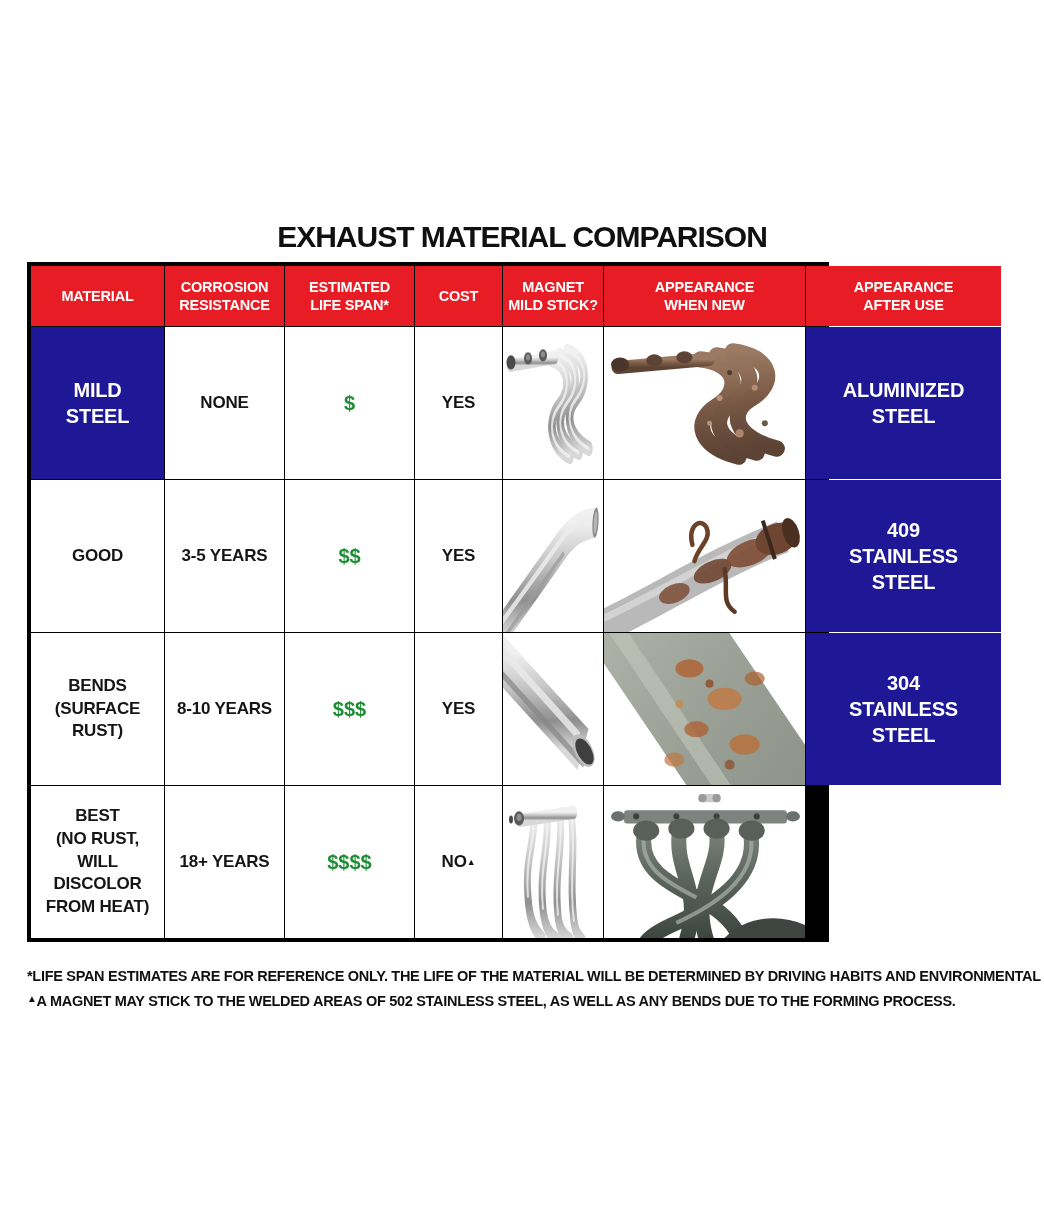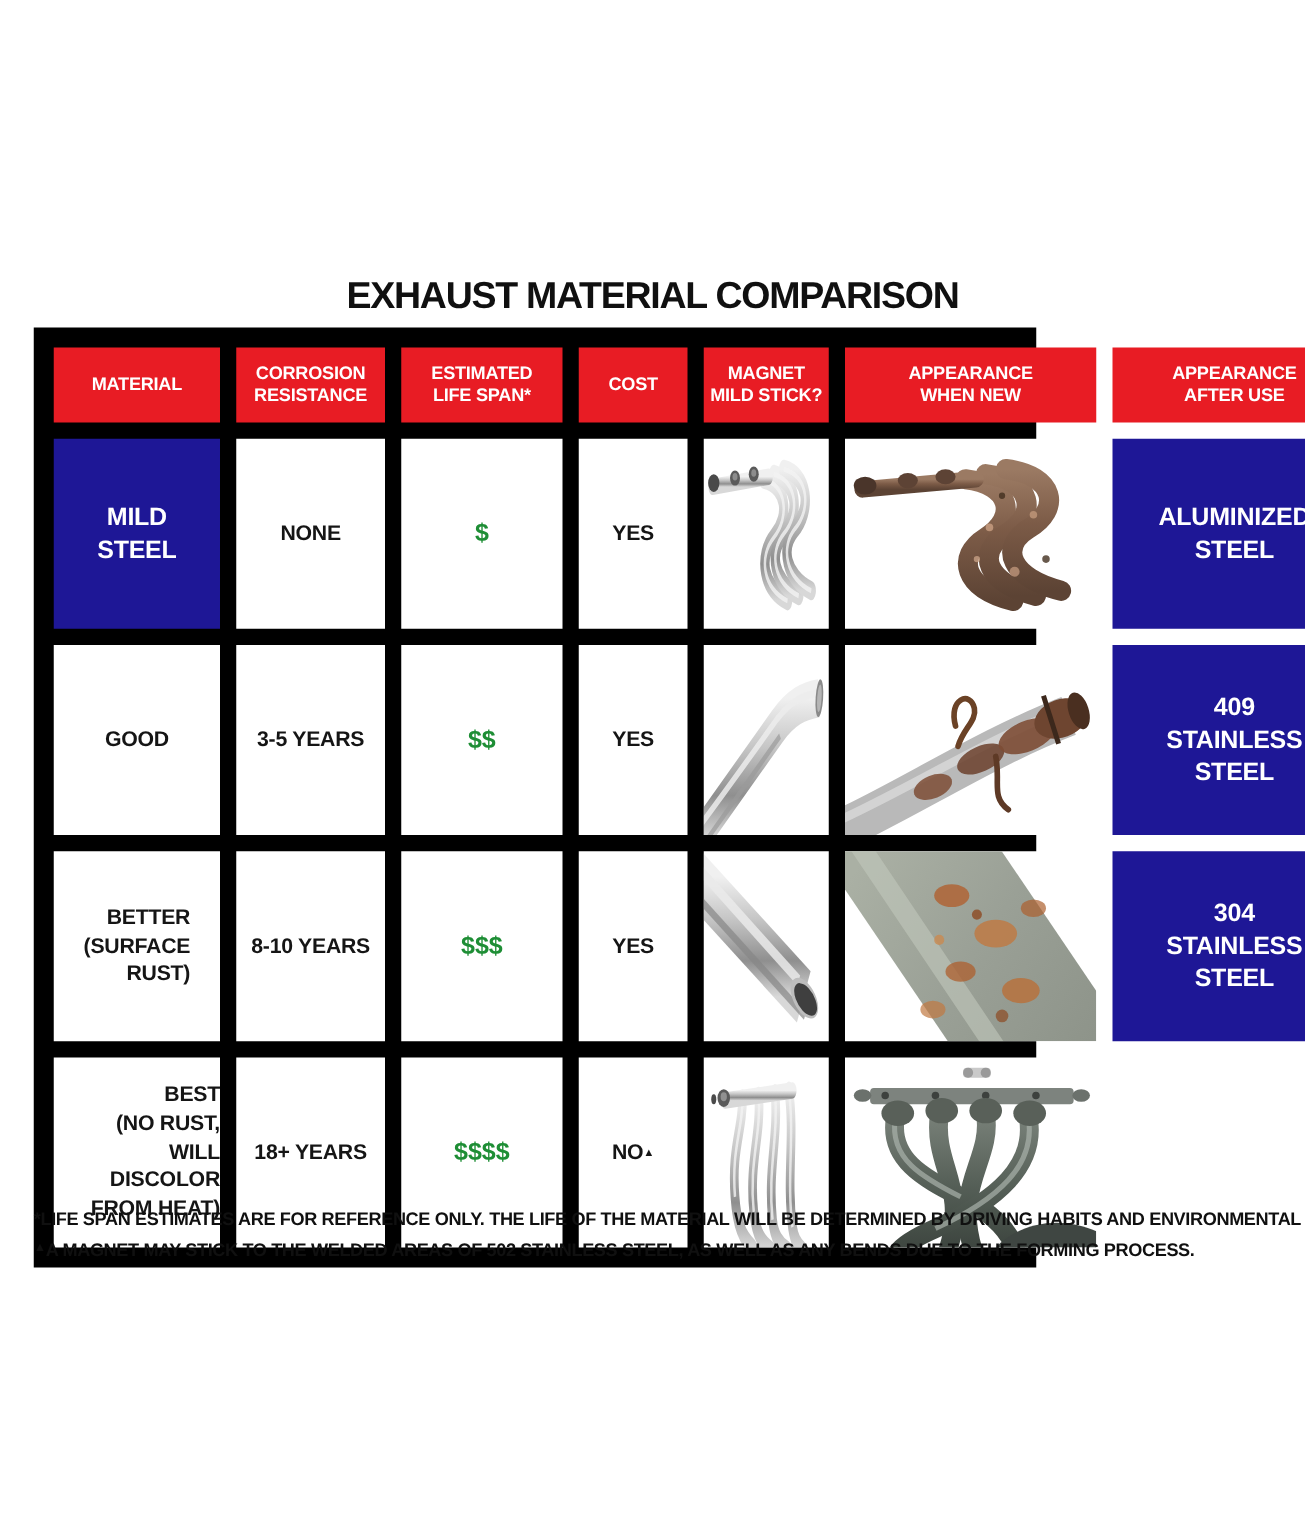--- a/index.html
+++ b/index.html
@@ -1,28 +1,28 @@
 <!DOCTYPE html>
 <html><head>
 <meta charset="utf-8">
 <style>
   html,body{margin:0;padding:0;background:#ffffff;}
   .page{position:relative;width:1044px;height:1213px;background:#ffffff;overflow:hidden;
         font-family:"Liberation Sans",sans-serif;}
   .title{position:absolute;top:220px;left:0;width:100%;text-align:center;margin:0;
          font-size:30px;font-weight:800;letter-spacing:-1px;color:#101010;}
   .tbl{position:absolute;top:262px;left:27px;width:802px;box-sizing:border-box;
-       background:#000;padding:16px;display:grid;gap:13px;
+       background:#000;padding:4px;display:grid;gap:1px;
        grid-template-columns:133px 119px 129px 87px 100px 201px 195px;
        grid-template-rows:60px 152px 152px 152px 152px;}
   .cell{background:#fff;display:flex;align-items:center;justify-content:center;
         text-align:center;white-space:pre-line;}
   .hcell{background:#e81c24;color:#fff;font-weight:800;font-size:14.5px;line-height:1.25;letter-spacing:-0.2px;}
   .mcell{background:#1e1796;color:#fff;font-weight:800;font-size:20px;line-height:1.3;letter-spacing:-0.2px;}
-  .tcell{color:#151515;font-weight:800;font-size:17px;line-height:1.35;letter-spacing:-0.2px;text-align:right;}
+  .tcell{color:#151515;font-weight:800;font-size:17px;line-height:1.35;letter-spacing:-0.2px;}
   .ccell{color:#1e8e35;font-weight:800;font-size:20px;letter-spacing:0;}
   .pcell{padding:0;overflow:hidden;}
   .pcell svg{display:block;width:100%;height:100%;}
   .sup-tri{font-size:9px;vertical-align:7px;font-weight:800;}
   .notes{position:absolute;top:964px;left:27px;width:1005px;color:#101010;
          font-weight:800;font-size:14.5px;letter-spacing:-0.3px;line-height:1.7;}
   .fn{white-space:nowrap;}
   .fn-prefix{font-weight:800;}
   .fn2 .fn-prefix{font-size:10px;vertical-align:4px;}
   .defs-holder{position:absolute;width:0;height:0;overflow:hidden;}
@@ -140,21 +140,21 @@
         <ellipse cx="186" cy="52" rx="8" ry="15" fill="#4a2f20" transform="rotate(-18 186 52)"></ellipse>
         <path d="M158,40 L170,78" stroke="#3c281c" stroke-width="4" fill="none"></path>
         <path d="M88,64 C82,42 100,36 103,50 C105,60 94,66 90,80" stroke="#6b4226" stroke-width="4.5" fill="none" stroke-linecap="round"></path>
         <path d="M120,88 C124,108 116,120 130,130" stroke="#5e3a26" stroke-width="4.5" fill="none" stroke-linecap="round"></path>
       </svg>
     </div>
 
     <div class="cell mcell">409
 STAINLESS
 STEEL</div>
-    <div class="cell tcell">BETTER
+    <div class="cell tcell">BENDS
 (SURFACE
 RUST)</div>
     <div class="cell tcell">8-10 YEARS</div>
     <div class="cell ccell">$$$</div>
     <div class="cell tcell"><span>YES</span><span class="sup-tri"></span></div>
     <div class="cell pcell">
       <svg viewBox="0 0 200 150" preserveAspectRatio="none">
         <line x1="-15" y1="20" x2="160" y2="115" stroke="url(#chromeV)" stroke-width="46"></line>
         <line x1="-15" y1="10" x2="152" y2="102" stroke="#eaeaea" stroke-width="9" opacity="0.85"></line>
         <line x1="-10" y1="36" x2="162" y2="130" stroke="#878787" stroke-width="7" opacity="0.7"></line>

